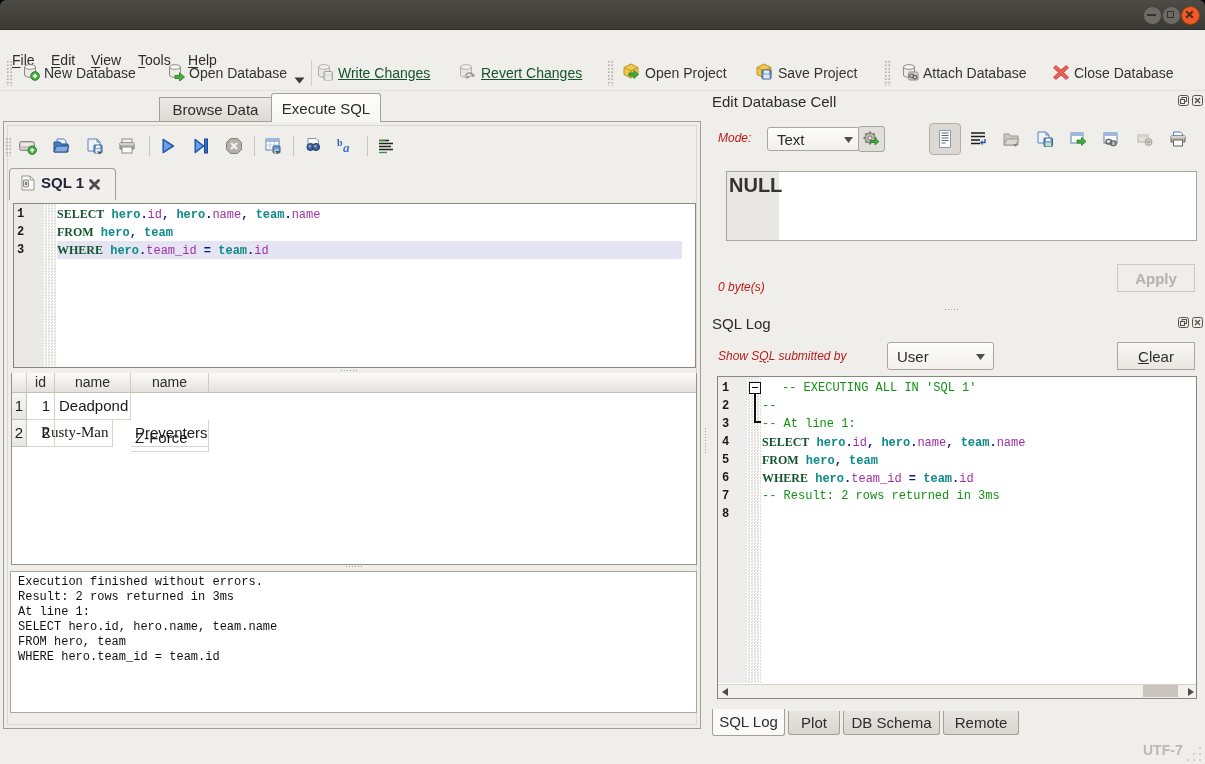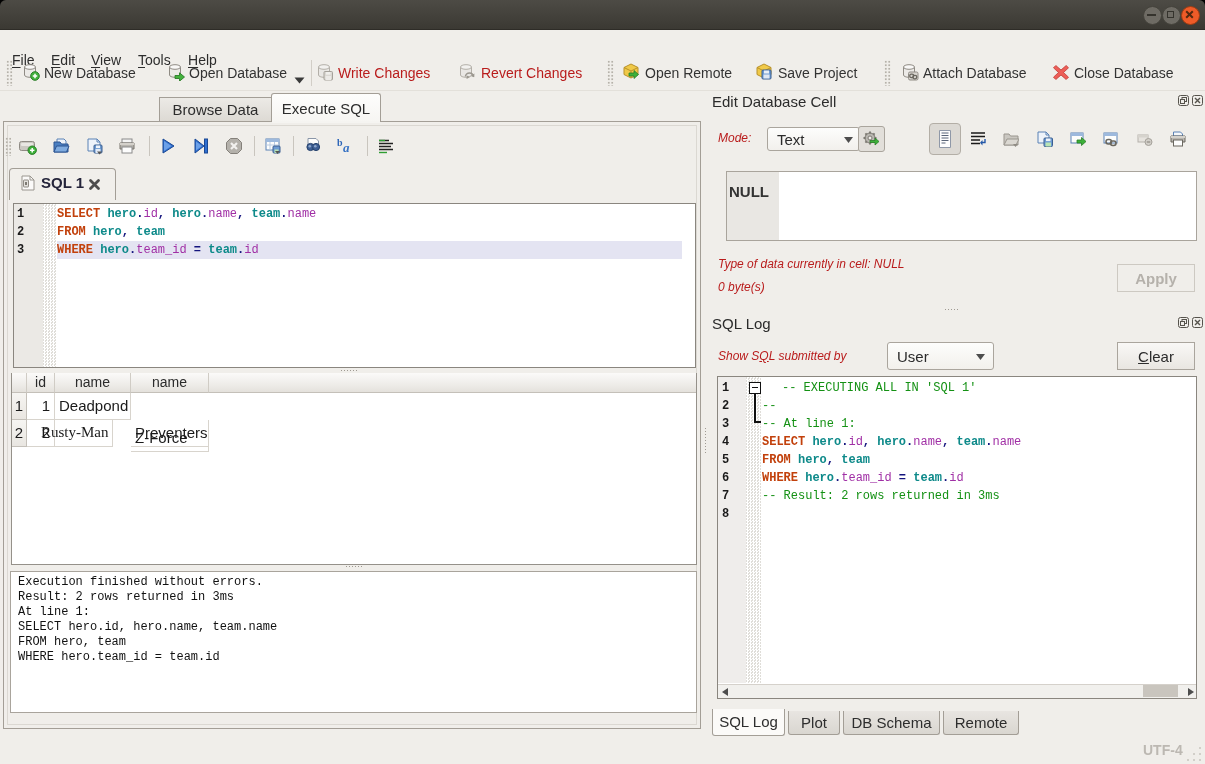--- a/index.html
+++ b/index.html
@@ -7,41 +7,41 @@
 
 #titlebar{left:0;top:0;width:1205px;height:30px;background:linear-gradient(#4d4b45,#3b3933);border-bottom:1px solid #2e2c27;border-radius:6px 6px 0 0;box-sizing:border-box;}
 #title{left:0;top:6px;width:1205px;text-align:center;color:#f1f0ed;font-size:15px;font-weight:bold;letter-spacing:0px;}
 .winbtn{top:6px;width:17px;height:17px;border-radius:50%;}
 
 .menuitem{top:52px;font-size:14px;color:#2d2d2d;}
 .menuitem u{text-decoration-thickness:1px;text-underline-offset:2px;}
 
 .tbgrip{top:60px;width:7px;height:26px;background-image:radial-gradient(#b5b1a9 0.9px,transparent 1.1px);background-size:3.5px 3.5px;}
 .tblabel{top:65px;font-size:14px;color:#333;}
-.tblabel.dis{color:#b91c1c;}
+.tblabel.dis{color:#14532d;text-decoration:underline;}
 .tbsep{top:60px;width:1px;height:26px;background:#d2cec7;}
 .ticon{top:63px;width:18px;height:18px;}
 
 .tab{box-sizing:border-box;border:1px solid #a39e96;border-bottom:none;font-size:15px;color:#2d2d2d;text-align:center;}
 .tab.inactive{top:97px;height:25px;background:linear-gradient(#eceae6,#dcd9d3);padding-top:3px;}
 .tab.active{top:93px;height:29px;background:linear-gradient(#fdfdfc,#f6f5f2);padding-top:6px;border-radius:3px 3px 0 0;}
 #pane{left:3px;top:121px;width:698px;height:608px;border:1px solid #a39e96;box-sizing:border-box;background:#f0eeea;}
 #paneinner{left:7px;top:125px;width:690px;height:600px;border:1px solid #dbd8d2;box-sizing:border-box;}
 
 .sicon{top:137px;width:18px;height:18px;}
 .ssep{top:136px;width:1px;height:20px;background:#c9c5be;}
 
 #sqltab{left:9px;top:168px;width:107px;height:32px;background:#f1efeb;border:1px solid #a39e96;border-bottom:none;border-radius:4px 4px 0 0;box-sizing:border-box;}
 
 #editor{left:13px;top:203px;width:683px;height:165px;border:1px solid #8a867f;background:#fff;box-sizing:border-box;}
 #edgutter{left:14px;top:204px;width:29px;height:163px;background:#ebe9e5;}
 #edhatch{left:43px;top:204px;width:14px;height:163px;background:repeating-conic-gradient(#ffffff 0% 25%,#dfddd8 0% 50%);background-size:3px 3px;}
 .lnum{font:bold 12px "Liberation Mono",monospace;color:#1a1a1a;}
 .codeline{font:bold 12px "Liberation Mono",monospace;white-space:pre;}
-.kw{color:#c2410c;}
+.kw{color:#14532d;font-family:Liberation Serif, serif;}
 .tbl{color:#0e8a8a;}
 .idf{color:#a02fa5;font-weight:normal;}
 .pun{color:#14147e;}
 .cmt{color:#149114;font-weight:normal;}
 #hl3{left:57px;top:241px;width:625px;height:18px;background:#e4e4f2;}
 
 #rtable{left:11px;top:373px;width:686px;height:192px;background:#fff;border:1px solid #95918a;box-sizing:border-box;}
 .th{top:373px;height:20px;background:linear-gradient(#fbfaf9,#eceae6 70%,#e4e1dc);border-right:1px solid #d0ccc5;border-bottom:1px solid #c4c0b9;box-sizing:border-box;font-size:14px;color:#2b2b2b;text-align:center;padding-top:1px;}
 .td{white-space:nowrap;overflow:hidden;height:27px;border-right:1px solid #d8d4cd;border-bottom:1px solid #d8d4cd;box-sizing:border-box;font-size:15px;color:#1a1a1a;padding-top:4px;}
 .rowh{background:linear-gradient(#f6f5f2,#e9e6e1);border-right:1px solid #c4c0b9;border-bottom:1px solid #c4c0b9;text-align:center;}
@@ -127,21 +127,21 @@
       <path d="M16.5 10.5 l-0.4 3.8 l-3.4 -1.4 z" fill="#9b978f"></path>
       <path d="M8.6 16 l0.2 -3.6 l3.2 1.6 z" fill="#9b978f"></path>
     </svg>
   <div class="abs tblabel dis" style="left:481px;text-align:center;">Revert Changes</div>
   <div class="abs tbgrip" style="left:607px;"></div>
   <svg class="abs ticon" style="left:622px;" viewBox="0 0 18 18">
       <path d="M9 1 l7 3.5 v7 l-7 3.5 l-7 -3.5 v-7 z" fill="#f0c948" stroke="#b8912a"></path>
       <path d="M2 4.5 l7 3.5 l7 -3.5 M9 8 v7" fill="none" stroke="#b8912a"></path>
       <path d="M6 12 h5 v-2.5 l4.5 4 l-4.5 4 v-2.5 h-5 z" fill="#3db039" stroke="#2a7d27" stroke-width="0.8" transform="translate(1,-2)"></path>
     </svg>
-  <div class="abs tblabel" style="left:645px;">Open Remote</div>
+  <div class="abs tblabel" style="left:645px;">Open Project</div>
   <svg class="abs ticon" style="left:755px;" viewBox="0 0 18 18">
       <path d="M9 1 l7 3.5 v7 l-7 3.5 l-7 -3.5 v-7 z" fill="#f0c948" stroke="#b8912a"></path>
       <path d="M2 4.5 l7 3.5 l7 -3.5 M9 8 v7" fill="none" stroke="#b8912a"></path>
       <rect x="7" y="7" width="9" height="9" rx="1" fill="#6e9bd2" stroke="#3a5f91"></rect>
       <rect x="9" y="7.5" width="5" height="3" fill="#e8eef6"></rect>
       <rect x="8.5" y="11.5" width="6" height="4" fill="#dfe7f2"></rect>
     </svg>
   <div class="abs tblabel" style="left:778px;">Save Project</div>
   <div class="abs tbgrip" style="left:884px;"></div>
   <svg class="abs ticon" style="left:901px;" viewBox="0 0 18 18">
@@ -350,22 +350,21 @@
     </svg>
   <svg class="abs" style="left:1170px;top:131px;width:16px;height:16px;" viewBox="0 0 16 16">
       <path d="M3.5 1 h7 l2 2 v2 h-9 z" fill="#f4f7fb" stroke="#5b82b5"></path>
       <path d="M1 5 h14 v6 h-14 z" fill="#b9b6b0" stroke="#6a675f"></path>
       <path d="M1 5 h14 v2 h-14 z" fill="#d4d1cb"></path>
       <rect x="3.5" y="9" width="9" height="6" fill="#fdfdfd" stroke="#6a675f"></rect>
     </svg>
 
   <div class="abs" id="nullbox"></div>
   <div class="abs" id="nullcol"></div>
-  <div class="abs" style="left:729px;top:183px;font-size:15px;font-weight:bold;color:#333;">NULL</div>
-  <div class="abs lbl" style="left:718px;top:257px;">Type of data currently in cell: NULL</div>
+  <div class="abs" style="left:729px;top:174px;font-size:20px;font-weight:bold;color:#333;">NULL</div>
   <div class="abs lbl" style="left:718px;top:280px;">0 byte(s)</div>
   <div class="abs btn dis" style="left:1117px;top:264px;width:78px;height:28px;padding-top:5px;font-weight:bold;">Apply</div>
   <div class="abs dots-h" style="left:944px;top:308px;width:16px;"></div>
 
   <div class="abs docktitle" style="left:712px;top:315px;">SQL Log</div>
   <svg class="abs dockbtn" style="left:1178px;top:317px;" viewBox="0 0 11 11">
       <rect x="0.5" y="0.5" width="10" height="10" rx="2" fill="none" stroke="#56534c"></rect>
       <rect x="4" y="2.5" width="4.5" height="4" fill="none" stroke="#56534c"></rect>
       <rect x="2.5" y="4.5" width="4" height="4" fill="#f0eeea" stroke="#56534c"></rect>
     </svg>
@@ -414,21 +413,21 @@
   <svg class="abs" style="left:1187px;top:688px;" width="7" height="8">
       <path d="M1 0 L1 8 L7 4 Z" fill="#4d4d4d"></path>
     </svg>
   <div class="abs" style="left:1143px;top:685px;width:35px;height:12px;background:#c9c5be;"></div>
 
   <div class="abs btab active" style="left:712px;width:73px;">SQL Log</div>
   <div class="abs btab inactive" style="left:788px;width:52px;">Plot</div>
   <div class="abs btab inactive" style="left:843px;width:97px;">DB Schema</div>
   <div class="abs btab inactive" style="left:943px;width:76px;">Remote</div>
 
-  <div class="abs" style="left:1143px;top:742px;font-size:14px;font-weight:bold;color:#bcb8b2;">UTF-4</div>
+  <div class="abs" style="left:1143px;top:742px;font-size:14px;font-weight:bold;color:#bcb8b2;">UTF-7</div>
   <svg class="abs" style="left:1186px;top:746px;width:16px;height:16px;">
       <g fill="#c9c5be">
         <circle cx="14" cy="2" r="1"></circle>
         <circle cx="14" cy="8" r="1"></circle>
         <circle cx="8" cy="8" r="1"></circle>
         <circle cx="14" cy="14" r="1"></circle>
         <circle cx="8" cy="14" r="1"></circle>
         <circle cx="2" cy="14" r="1"></circle>
       </g>
     </svg>

